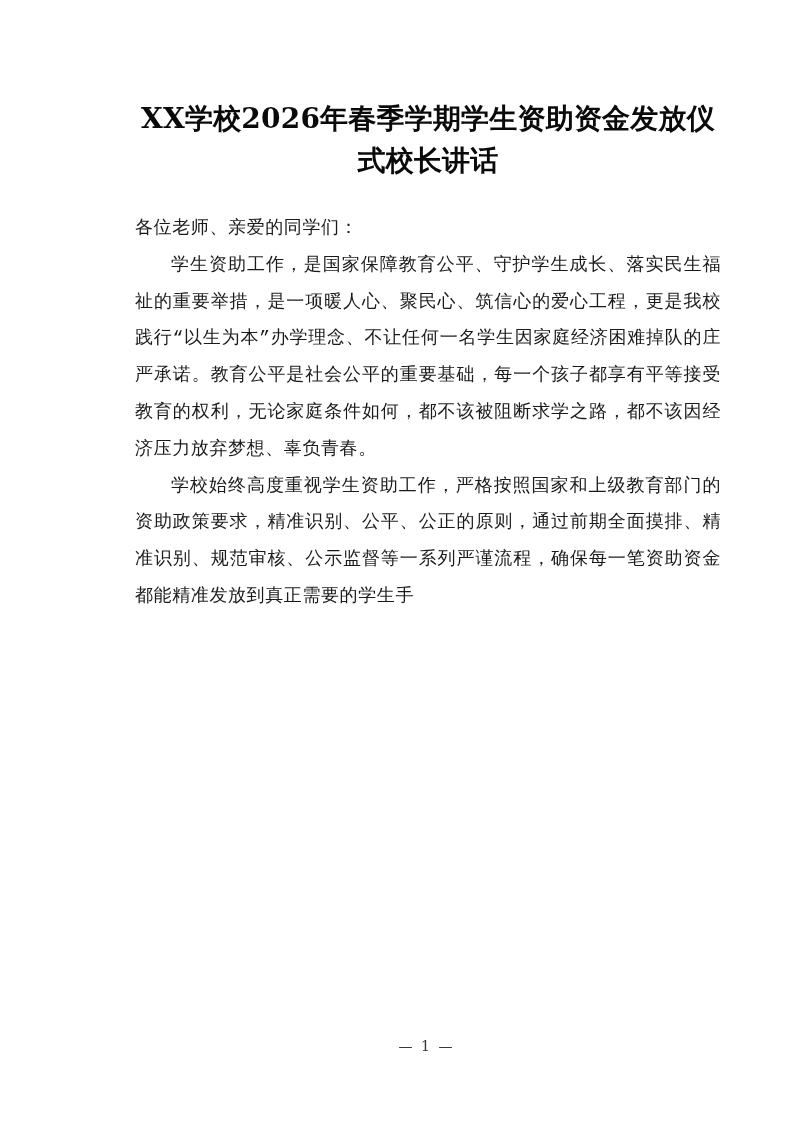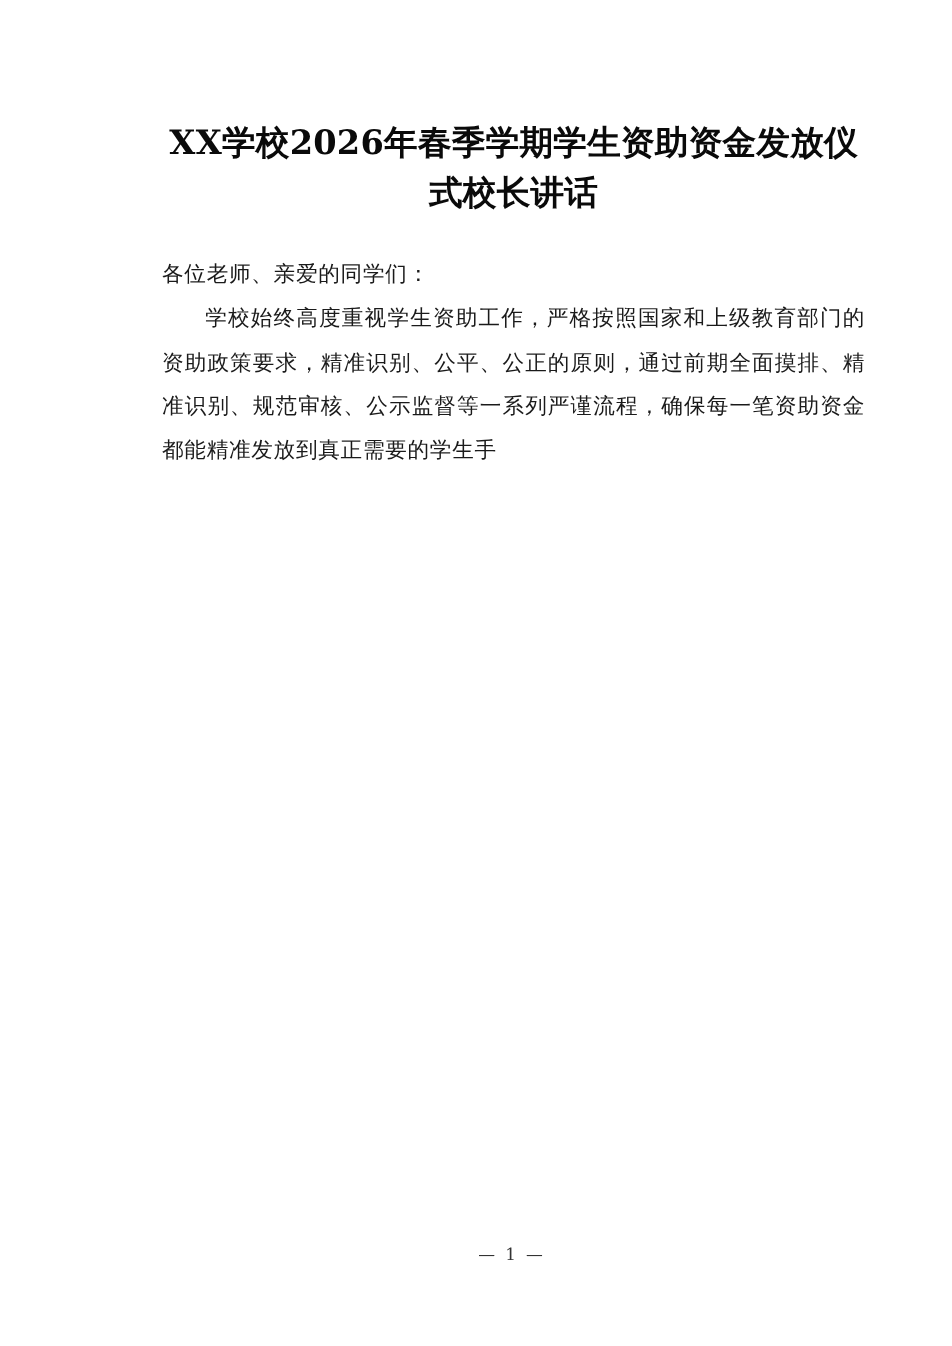--- a/index.html
+++ b/index.html
@@ -35,21 +35,21 @@
     line-height: 42px;
     text-align: center;
     letter-spacing: 0.2px;
     margin: 0 0 0 0;
     color: #0a0a0a;
   }
   .body-block {
     margin-top: 28px;
   }
   p.para {
-    font-family: Liberation Sans, sans-serif;
+    font-family: Liberation Mono, monospace;
     font-size: 18px;
     line-height: 36.8px;
     margin: 0;
     text-align: justify;
     text-justify: inter-character;
     color: #1a1a1a;
     letter-spacing: 0.6px;
     word-break: break-all;
   }
   p.indent {
@@ -78,20 +78,21 @@
   <div class="content">
 
     <h1 class="doc-title">XX学校2026年春季学期学生资助资金发放仪式校长讲话</h1>
 
     <div class="body-block">
 
       <p class="para noindent">各位老师、亲爱的同学们：</p>
 
 
 
+      <p class="para indent">学生资助工作，是国家保障教育公平、守护学生成长、落实民生福祉的重要举措，是一项暖人心、聚民心、筑信心的爱心工程，更是我校践行“以生为本”办学理念、不让任何一名学生因家庭经济困难掉队的庄严承诺。教育公平是社会公平的重要基础，每一个孩子都享有平等接受教育的权利，无论家庭条件如何，都不该被阻断求学之路，都不该因经济压力放弃梦想、辜负青春。</p>
 
       <p class="para indent">学校始终高度重视学生资助工作，严格按照国家和上级教育部门的资助政策要求，精准识别、公平、公正的原则，通过前期全面摸排、精准识别、规范审核、公示监督等一系列严谨流程，确保每一笔资助资金都能精准发放到真正需要的学生手</p>
 
     </div>
   </div>
 
   <div class="footer">— 1 —</div>
 
 </div>
 

